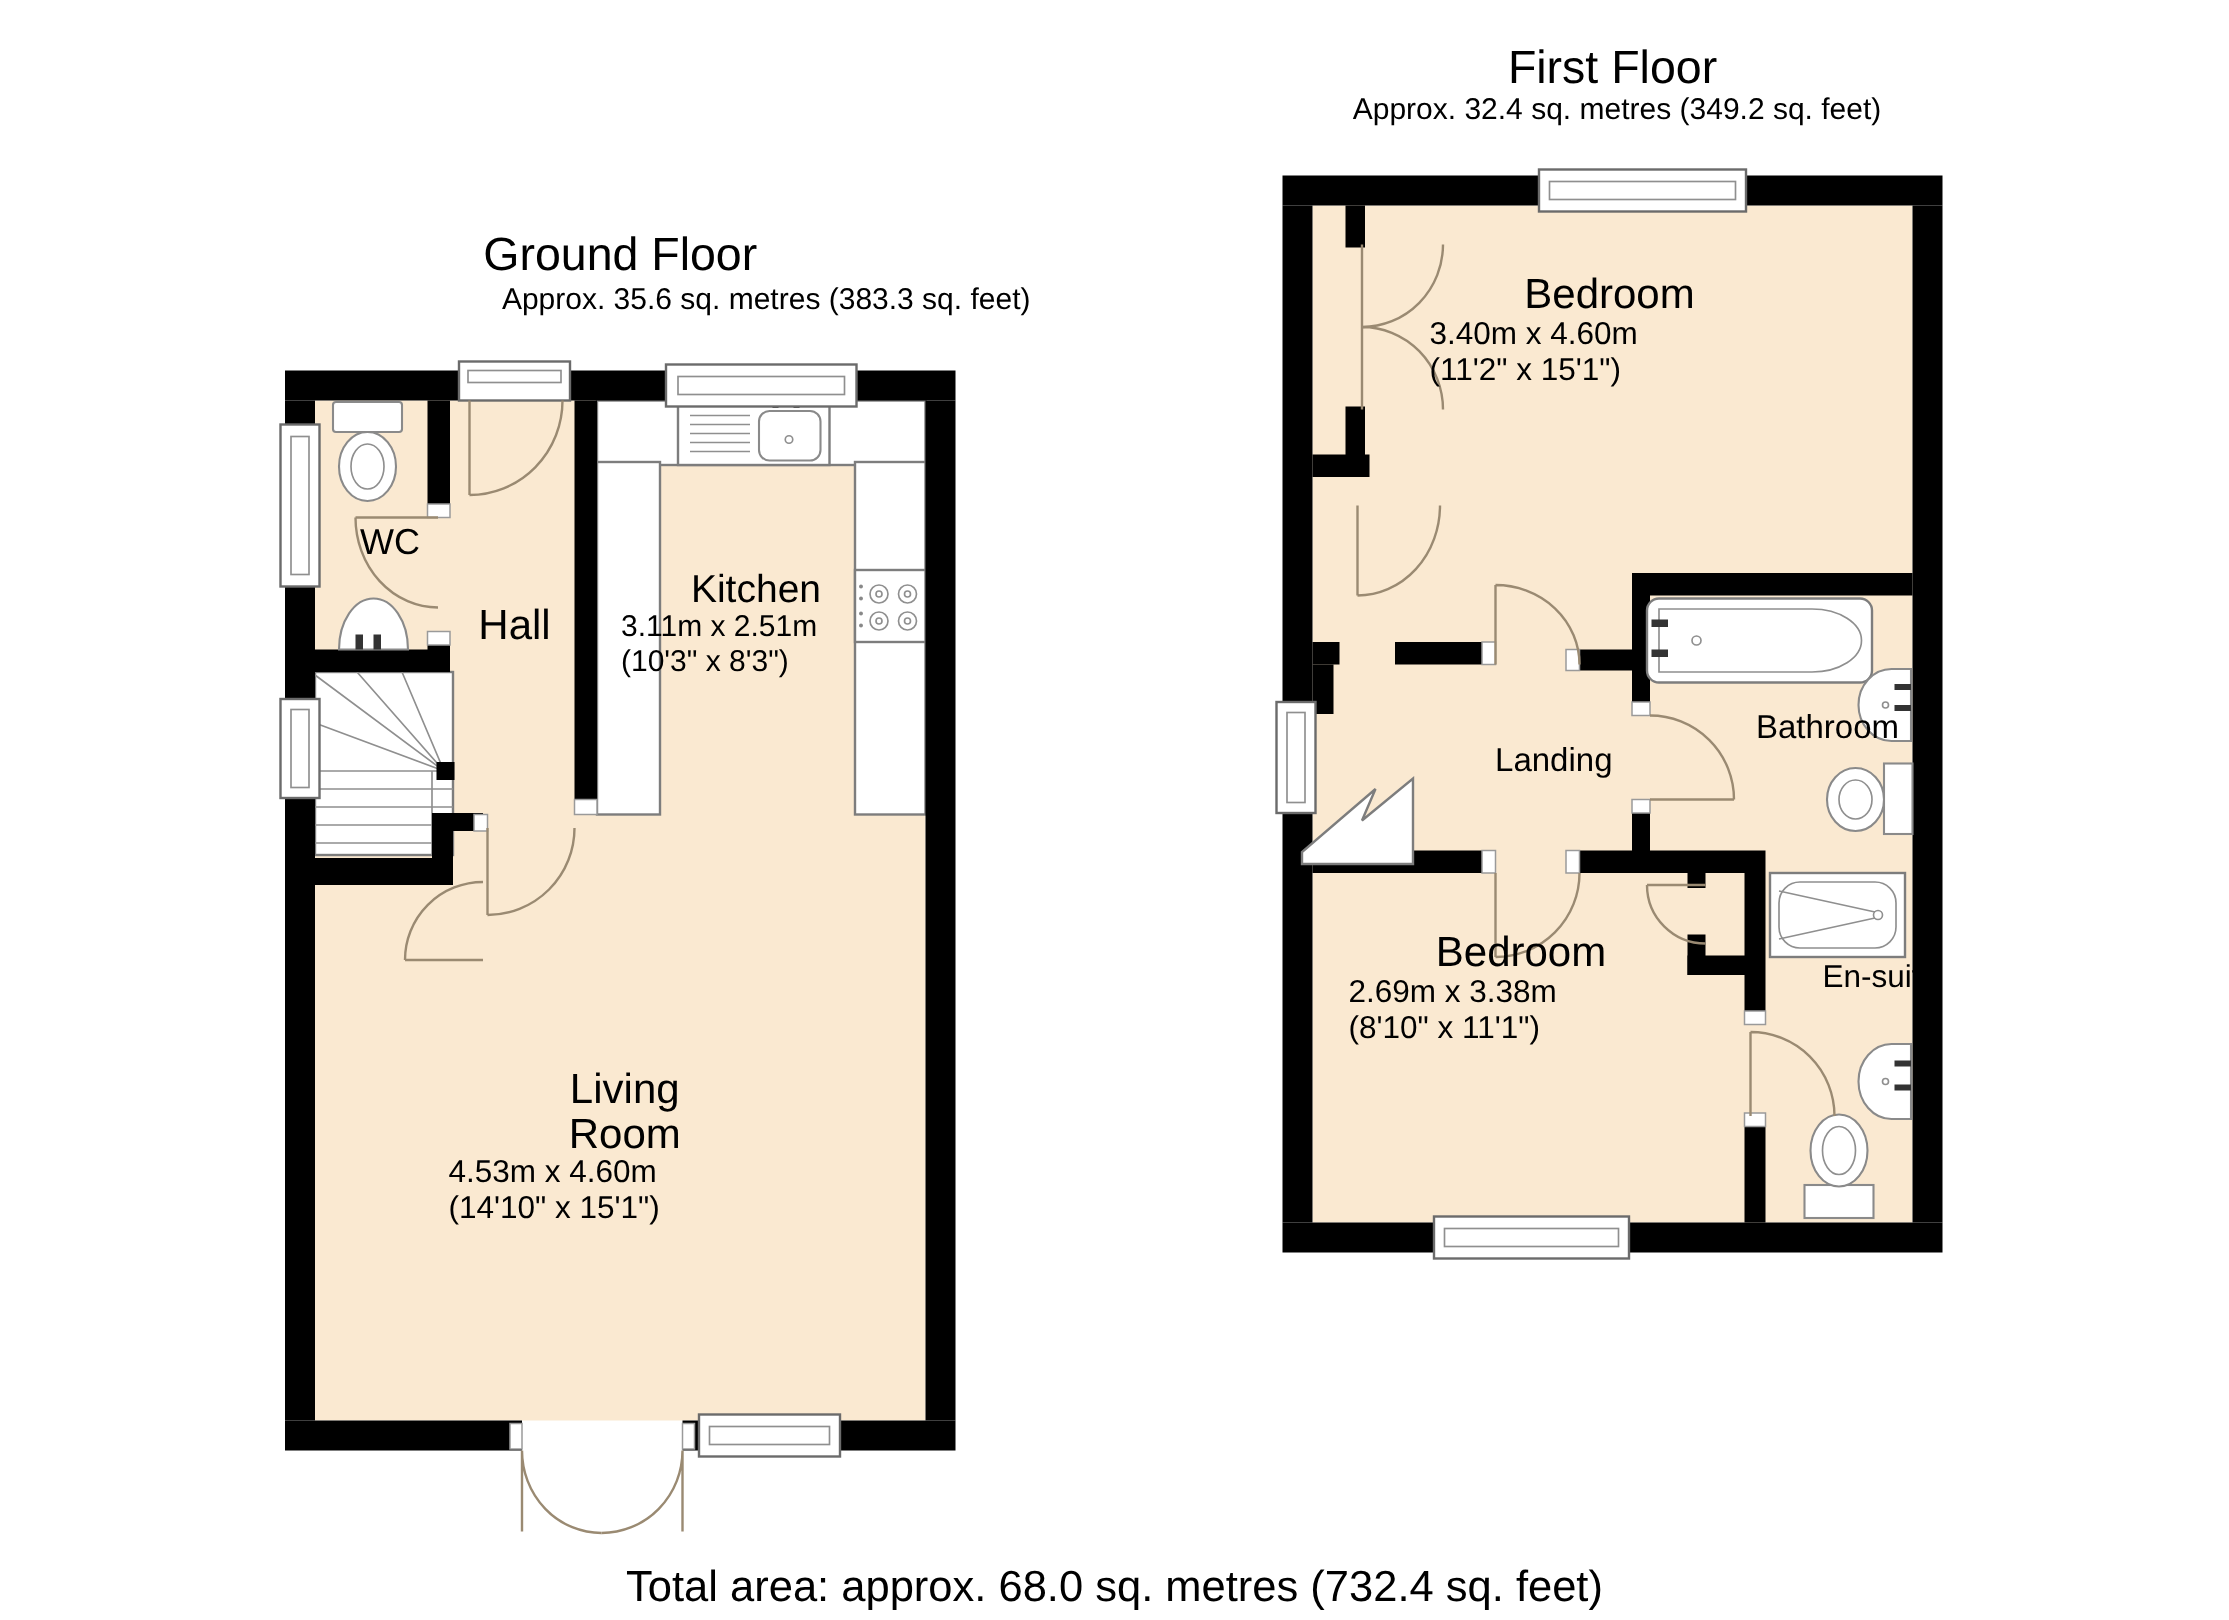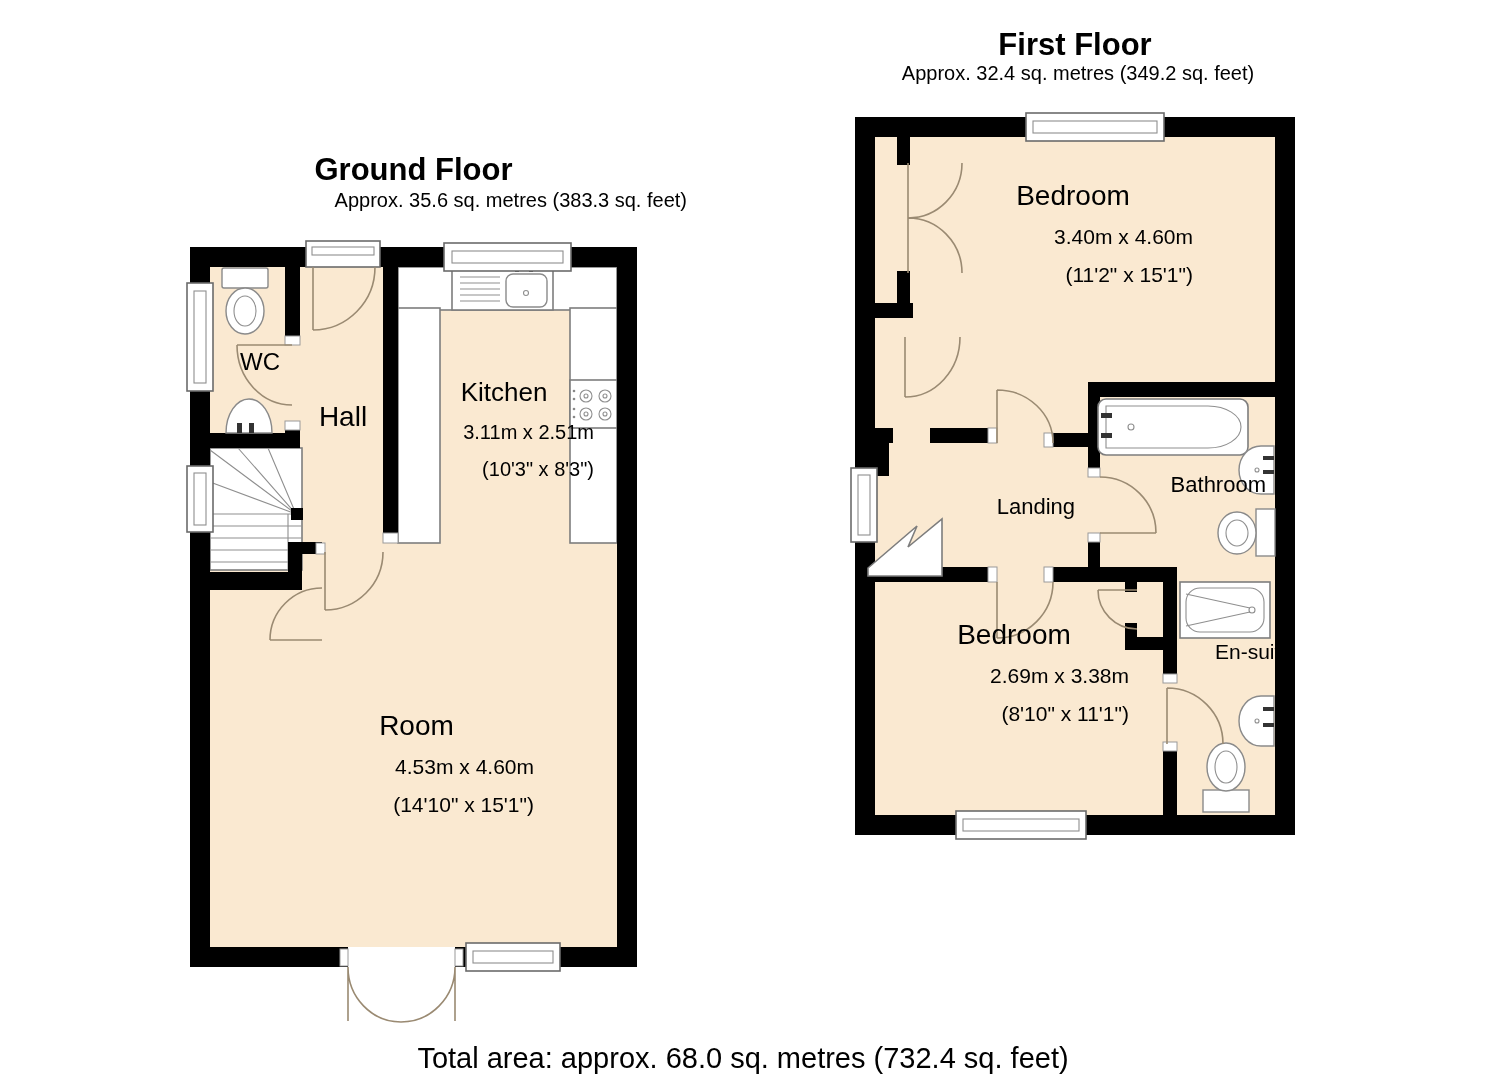--- a/index.html
+++ b/index.html
@@ -1,24 +1,24 @@
 <!DOCTYPE html>
 <html style="--floor-color: #FAE9D1; --wall-color: #000000; --arc-color: #9A8A72;"><head>
 <meta charset="utf-8">
 <style>
   html,body{margin:0;padding:0;}
   body{
     width:1486px;height:1080px;position:relative;background:#fff;
     font-family:"Liberation Sans",sans-serif;color:#000;overflow:hidden;
   }
   .abs{position:absolute;}
-  .title{font-weight:bold;font-size:31px;text-align:center;white-space:nowrap;}
+  .title{font-weight:normal;font-size:31px;text-align:center;white-space:nowrap;}
   .subtitle{font-size:20px;text-align:center;white-space:nowrap;}
   .room-name{font-weight:normal;font-size:28px;line-height:1.06;text-align:center;white-space:nowrap;}
-  .room-dims{font-size:21px;line-height:1.15;text-align:right;white-space:nowrap;margin-top:14px;}
+  .room-dims{font-size:21px;line-height:1.15;text-align:left;white-space:nowrap;}
   .room-small{font-weight:normal;font-size:22px;text-align:right;white-space:nowrap;}
   .footer-text{font-size:29px;text-align:center;white-space:nowrap;}
   .plan-svg{position:absolute;}
   .wall{fill:var(--wall-color,#000);}
   .floor{fill:var(--floor-color,#FAE9D1);}
   .fix{fill:#fff;stroke:#7d7d7d;stroke-width:1.6;}
   .fix2{fill:#fff;stroke:#8a8a8a;stroke-width:1.4;}
   .thin{fill:none;stroke:#8f8f8f;stroke-width:1.1;}
   .win{fill:#fff;stroke:#6b6b6b;stroke-width:1.6;}
   .jamb{fill:#fff;stroke:#9a9a9a;stroke-width:1;}
@@ -144,20 +144,21 @@
 </svg>
 
 <div class="abs room-small" style="left:200px;top:348px;width:80px;font-size:24px;">WC</div>
 <div class="abs room-name" style="left:293px;top:402px;width:100px;">Hall</div>
 <div class="abs" style="left:414px;top:379px;width:180px;">
   <div class="room-name" style="font-size:26px;">Kitchen</div>
   <div class="room-dims" style="font-size:20px;">3.11m x 2.51m</div>
   <div class="room-dims" style="font-size:20px;">(10'3" x 8'3")</div>
 </div>
 <div class="abs" style="left:299px;top:711px;width:235px;">
+  <div class="room-name">Living</div>
   <div class="room-name">Room</div>
   <div class="room-dims">4.53m x 4.60m</div>
   <div class="room-dims">(14'10" x 15'1")</div>
 </div>
 
 <div class="abs title" style="left:855px;top:27px;width:440px;">First Floor</div>
 <div class="abs subtitle" style="left:808px;top:62px;width:540px;">Approx. 32.4 sq. metres (349.2 sq. feet)</div>
 
 <svg class="plan-svg" style="left:845px;top:110px;" width="460" height="735" viewBox="845 110 460 735">
 

